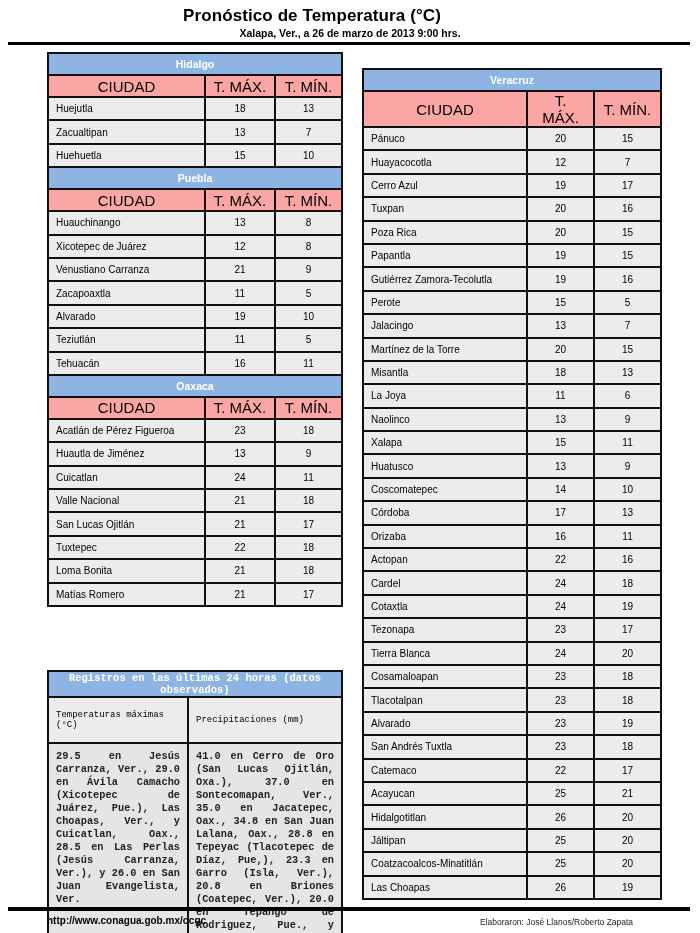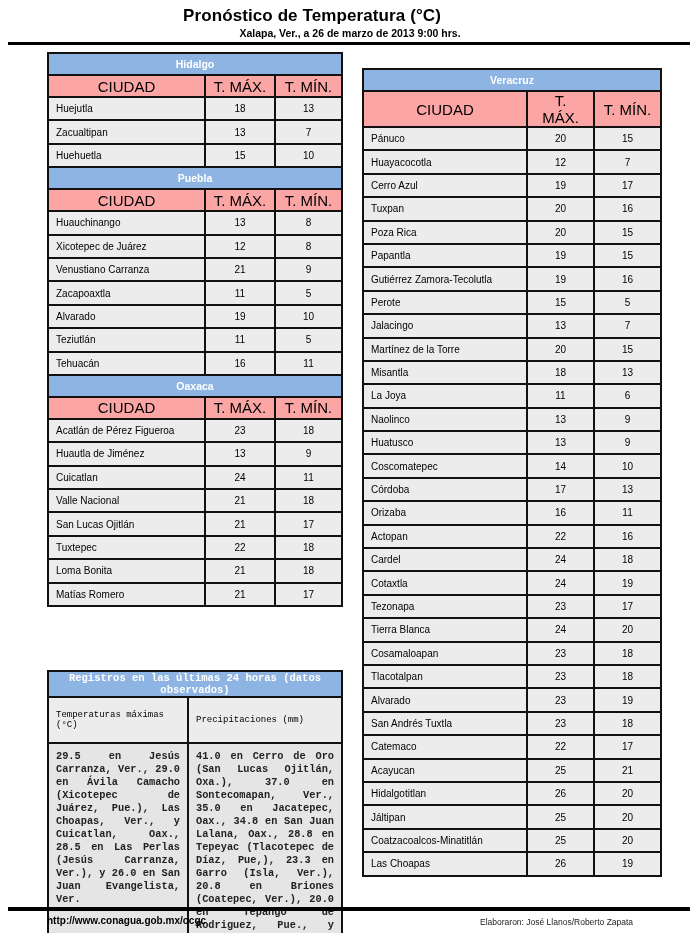--- a/index.html
+++ b/index.html
@@ -236,20 +236,25 @@
       </tr>
       <tr>
         <td>La Joya</td>
         <td class="num">11</td>
         <td class="num">6</td>
       </tr>
       <tr>
         <td>Naolinco</td>
         <td class="num">13</td>
         <td class="num">9</td>
+      </tr>
+      <tr>
+        <td>Xalapa</td>
+        <td class="num">15</td>
+        <td class="num">11</td>
       </tr>
       <tr>
         <td>Huatusco</td>
         <td class="num">13</td>
         <td class="num">9</td>
       </tr>
       <tr>
         <td>Coscomatepec</td>
         <td class="num">14</td>
         <td class="num">10</td>

